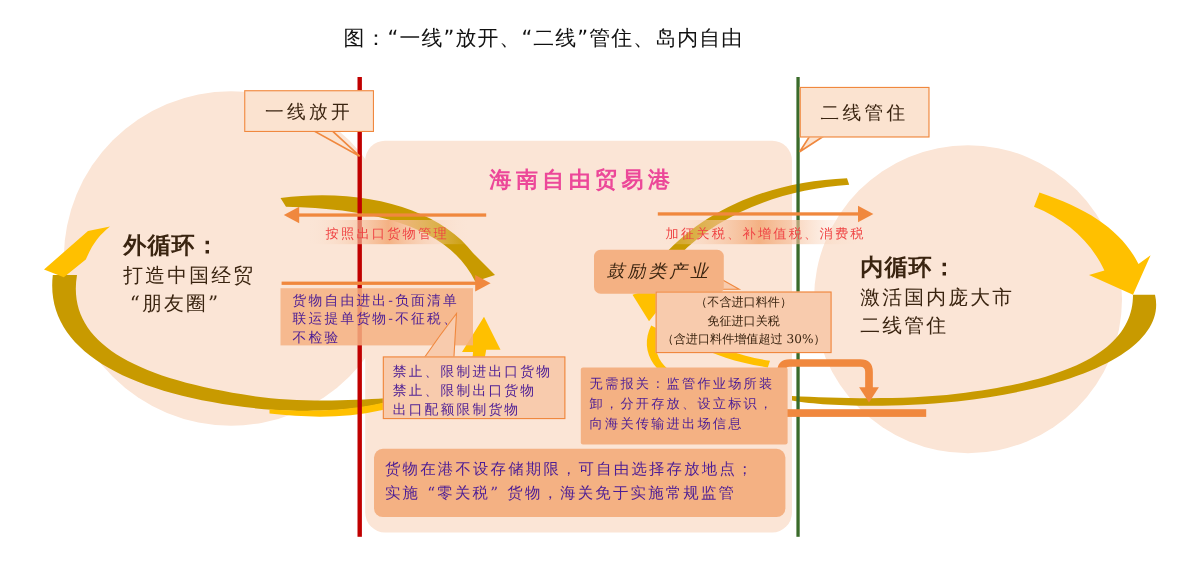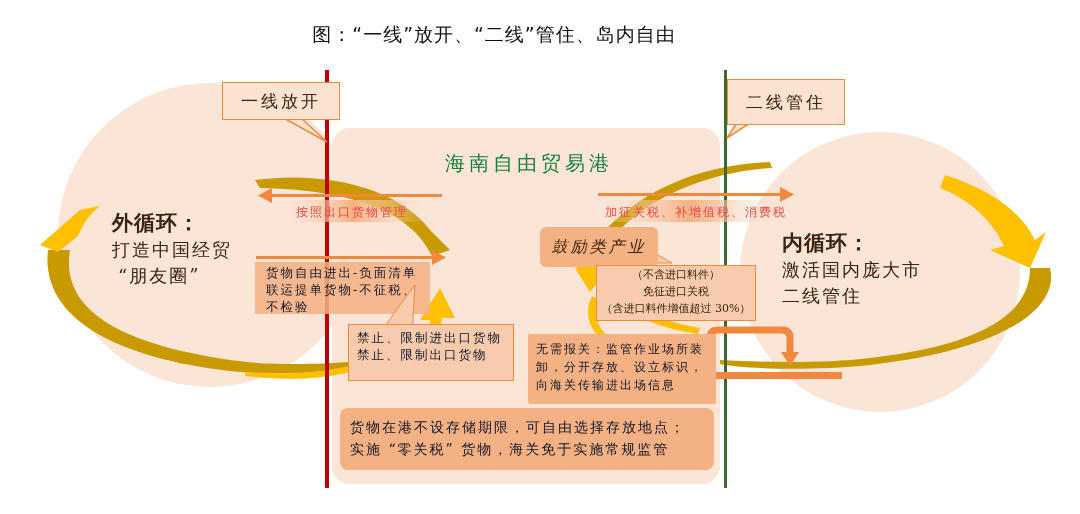--- a/index.html
+++ b/index.html
@@ -8,22 +8,22 @@
   .abs { position: absolute; }
   .title { left: 0; width: 988px; top: 22px; text-align: center;
            font-family: "DejaVu Sans", "Liberation Sans", sans-serif;
            font-size: 19px; color: #111; letter-spacing: 1px; }
   svg.bg { position: absolute; left: 0; top: 0; }
   .callout { background: #fbe3d0; border: 1.5px solid #f0883e; font-size: 17px;
              color: #3a2410; display: flex; align-items: center; justify-content: center; letter-spacing: 3px; }
   .big { font-size: 18px; line-height: 26px; color: #3a2410; letter-spacing: 2px; }
   .big b { font-size: 21px; letter-spacing: 1px; }
   .lbl { font-size: 12px; color: #ef4444; letter-spacing: 2px; }
-  .box { font-size: 12.5px; line-height: 17px; color: #0f172a; letter-spacing: 2px; }
-  .port-title { font-size: 20px; font-weight: normal; letter-spacing: 4px; color: #15803d; }
+  .box { font-size: 12.5px; line-height: 17px; color: #4c1d95; letter-spacing: 2px; }
+  .port-title { font-size: 20px; font-weight: bold; letter-spacing: 4px; color: #ec4899; }
 </style>
 </head>
 <body>
 
 <div class="abs title">图：“一线”放开、“二线”管住、岛内自由</div>
 
 <svg class="bg" width="1080" height="514" viewBox="0 0 1080 514">
 
   <rect x="332" y="128" width="388" height="356" rx="18" fill="#fbe5d6"></rect>
 
@@ -101,20 +101,21 @@
 <div class="abs box" style="left:266px;top:264px;">
   <div>货物自由进出-负面清单</div>
   <div>联运提单货物-不征税、</div>
   <div>不检验</div>
 </div>
 <div class="abs lbl" style="left:605px;top:204px;">加征关税、补增值税、消费税</div>
 
 <div class="abs box" style="left:348px;top:324px;width:166px;height:57px;background:#f8cbad;border:1px solid #f0883e;padding:4px 0 0 8px;box-sizing:border-box;">
   <div>禁止、限制进出口货物</div>
   <div>禁止、限制出口货物</div>
+  <div>出口配额限制货物</div>
 </div>
 
 <div class="abs" style="left:540px;top:227px;width:118px;height:40px;background:#f4b183;border-radius:6px;display:flex;align-items:center;justify-content:center;font-size:16px;letter-spacing:3px;color:#3a2410;font-style:italic;">鼓励类产业</div>
 
 <div class="abs" style="left:596px;top:265px;width:158px;height:54px;background:#f8cbad;border:1px solid #f0883e;text-align:center;font-size:11px;line-height:17px;color:#3a2410;">
   <div>（不含进口料件）</div>
   <div>免征进口关税</div>
   <div>（含进口料件增值超过 30%）</div>
 </div>
 

